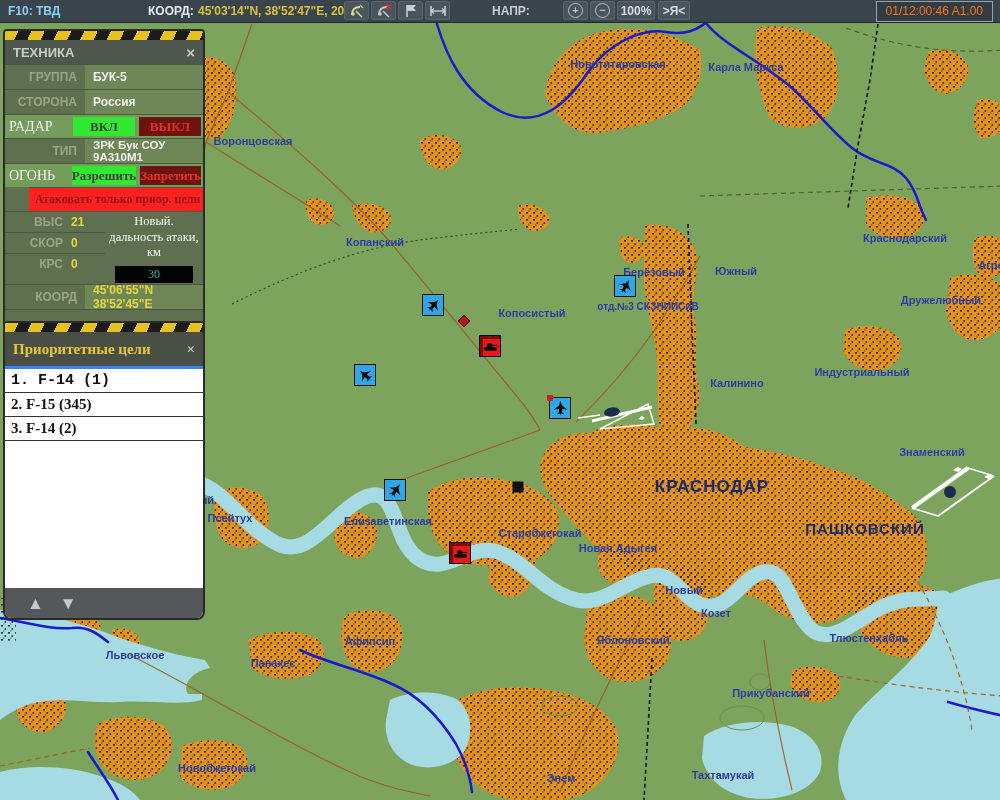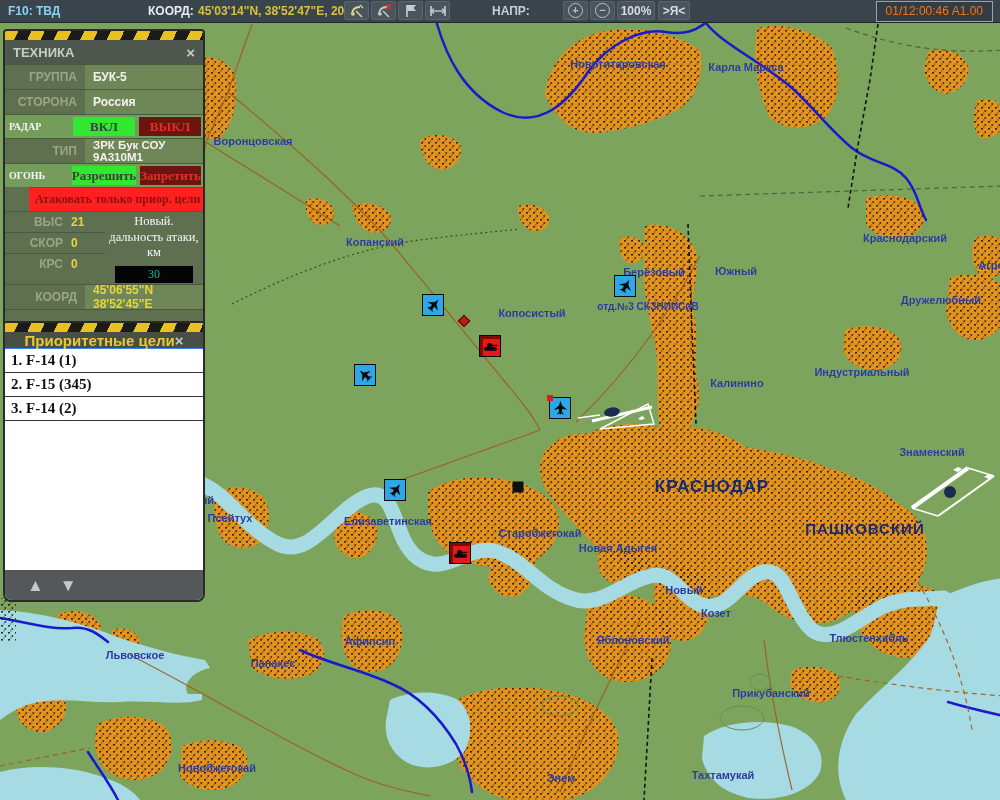--- a/index.html
+++ b/index.html
@@ -50,48 +50,48 @@
   
   #tech-panel{top:29px;background:var(--panel-green);}
   #tech-panel .ptitle{height:24px;background:#4D574D;color:#C8CDC4;font-weight:bold;font-size:13px;gap:31px;}
   .trow{display:flex;border-top:1px solid #4A5A40;font-size:12px;align-items:stretch;}
   .tlabel{width:80px;background:var(--panel-green);color:#9BA585;font-weight:bold;
     display:flex;align-items:center;justify-content:flex-end;padding-right:8px;box-sizing:border-box;}
   .tval{flex:1;background:var(--panel-val);color:#F2F2F2;font-weight:bold;
     display:flex;align-items:center;padding-left:8px;}
   .serif{font-family:"Liberation Serif",serif;}
   .btnrow{height:23px;background:#749C5A;}
-  .btnrow .blab{width:62px;color:#F6F6F6;font-weight:bold;font-size:10px;display:flex;
+  .btnrow .blab{width:62px;color:#F6F6F6;font-weight:normal;font-size:14px;display:flex;
     align-items:center;padding-left:4px;}
   .state-btn{display:flex;align-items:center;justify-content:center;font-weight:bold;
     font-size:13px;cursor:pointer;margin:2px 2px;flex:1;}
   .on{background:var(--radar-on);color:#404040;}
   .off{background:var(--dark-red);color:#E03020;}
   #attack-row{height:23px;background:var(--alert-red);color:#8F0F0F;font-weight:bold;
     font-size:12px;display:flex;align-items:center;padding-left:6px;border-top:1px solid #4A5A40;cursor:pointer;margin-left:24px;}
   #stats{display:flex;border-top:1px solid #4A5A40;background:var(--panel-green);}
   #stats .left{width:100px;}
   .srow{display:flex;height:20px;font-size:12px;font-weight:bold;border-top:1px solid #4A5A40;}
   .srow:first-child{border-top:none;}
   .slab{width:58px;color:#9BA585;text-align:right;padding-right:8px;line-height:20px;}
   .sval{color:#E6D53C;line-height:20px;}
   #stats .right{flex:1;color:#F6F6F6;font-size:12.5px;text-align:center;padding-top:2px;}
   #range-input{width:78px;height:17px;margin:4px auto 0;background:#050505;color:#14b8a6;
     border:1px solid #666;font-size:12px;line-height:17px;text-align:center;cursor:text;}
   #coord-row .tval{color:#E6D53C;font-size:12px;}
   #tech-pad{height:24px;background:var(--panel-green);border-top:1px solid #4A5A40;}
   
   #targets-panel{top:321px;background:#FFF;}
-  #targets-panel .ptitle{height:16px;background:#4A4F45;color:#E8C838;
-    font-family:Liberation Sans, sans-serif;font-weight:bold;font-size:15px;justify-content:center;}
+  #targets-panel .ptitle{height:34px;background:#4A4F45;color:#E8C838;
+    font-family:Liberation Serif, serif;font-weight:bold;font-size:15px;}
   #target-list{background:#FFF;height:222px;}
   .target-row{height:23px;border-bottom:1px solid #333;color:#111;background:#FFF;
     font-family:"Liberation Serif",serif;font-weight:bold;font-size:15px;
     line-height:23px;padding-left:6px;cursor:pointer;}
-  .target-row:first-child{border-top:1px solid #3b82f6;}
+  .target-row:first-child{border-top:3px solid #3b82f6;font-family:Liberation Mono, monospace;}
   #targets-footer{height:30px;background:#54585A;display:flex;align-items:center;
     padding-left:22px;gap:16px;}
   .arrow-btn{color:#C8C8C8;font-size:17px;line-height:1;cursor:pointer;}
 </style>
 </head>
 <body>
 
 <div id="screen" style="--map-green: #7CA45D; --urban: #E2921E; --water: #A6DBE4; --river: #1A1ACC; --road: #A05A1E; --label-navy: #2A3A9E; --panel-green: #5E7050; --panel-val: #6F8757; --accent-yellow: #E8C020; --radar-on: #2FE82F; --alert-red: #FF2020; --dark-red: #6E1410;">
 
   <div id="map-layer">

